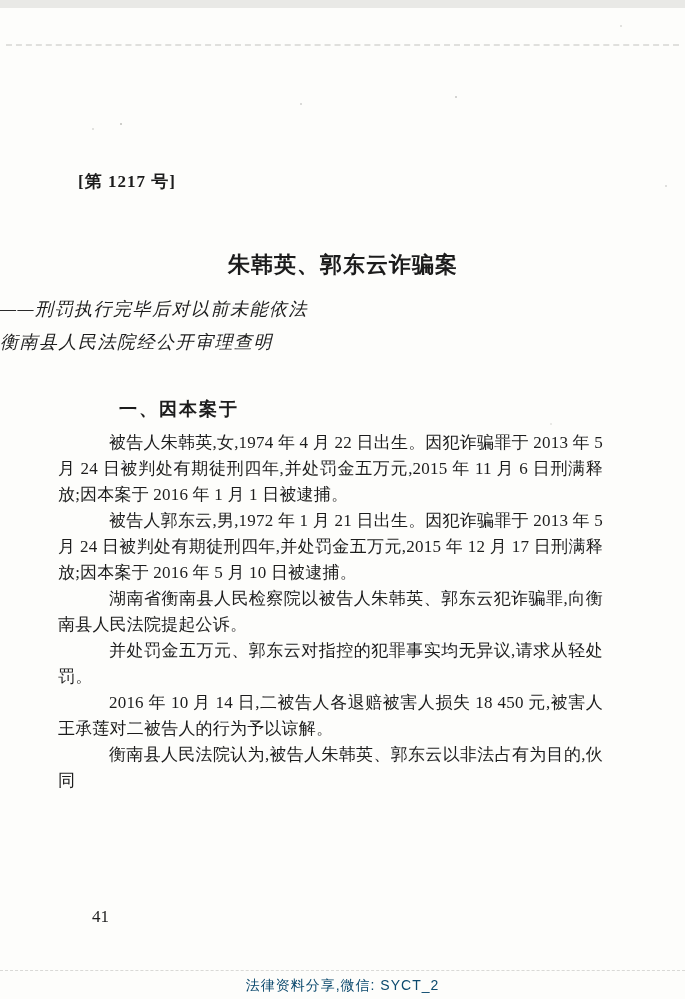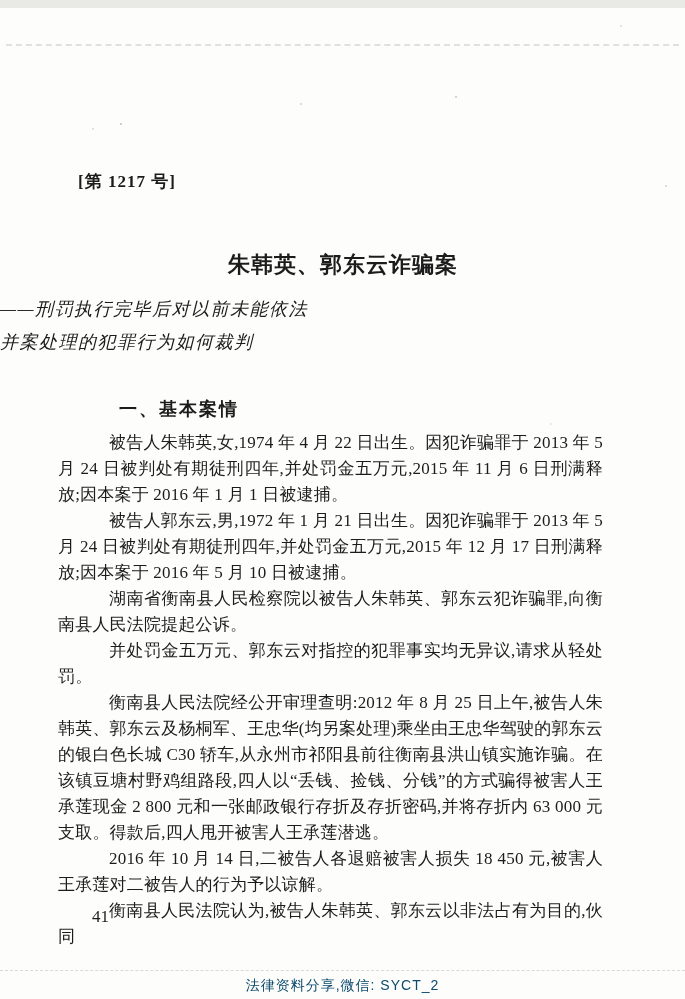--- a/index.html
+++ b/index.html
@@ -131,31 +131,30 @@
 
   <div class="scan-line-top"></div>
   <div class="scan-noise"></div>
 
   <div class="case-number">[第 1217 号]</div>
 
   <h1 class="title">朱韩英、郭东云诈骗案</h1>
 
   <div class="subtitle">
     <div>——刑罚执行完毕后对以前未能依法</div>
-    <div>并案处理的犯罪行为如何裁判</div>
+    <div>衡南县人民法院经公开审理查明</div>
   </div>
 
-  <h2 class="section-heading">一、基本案情</h2>
+  <h2 class="section-heading">一、因本案于</h2>
 
   <div class="body-text">
     <p>被告人朱韩英,女,1974 年 4 月 22 日出生。因犯诈骗罪于 2013 年 5 月 24 日被判处有期徒刑四年,并处罚金五万元,2015 年 11 月 6 日刑满释放;因本案于 2016 年 1 月 1 日被逮捕。</p>
     <p>被告人郭东云,男,1972 年 1 月 21 日出生。因犯诈骗罪于 2013 年 5 月 24 日被判处有期徒刑四年,并处罚金五万元,2015 年 12 月 17 日刑满释放;因本案于 2016 年 5 月 10 日被逮捕。</p>
     <p>湖南省衡南县人民检察院以被告人朱韩英、郭东云犯诈骗罪,向衡南县人民法院提起公诉。</p>
     <p>并处罚金五万元、郭东云对指控的犯罪事实均无异议,请求从轻处罚。</p>
-    <p>衡南县人民法院经公开审理查明:2012 年 8 月 25 日上午,被告人朱韩英、郭东云及杨桐军、王忠华(均另案处理)乘坐由王忠华驾驶的郭东云的银白色长城 C30 轿车,从永州市祁阳县前往衡南县洪山镇实施诈骗。在该镇豆塘村野鸡组路段,四人以“丢钱、捡钱、分钱”的方式骗得被害人王承莲现金 2 800 元和一张邮政银行存折及存折密码,并将存折内 63 000 元支取。得款后,四人甩开被害人王承莲潜逃。</p>
     <p>2016 年 10 月 14 日,二被告人各退赔被害人损失 18 450 元,被害人王承莲对二被告人的行为予以谅解。</p>
     <p>衡南县人民法院认为,被告人朱韩英、郭东云以非法占有为目的,伙同</p>
   </div>
 
   <div class="page-number">41</div>
 
   <div class="scan-line-bottom"></div>
 
   <div class="watermark">法律资料分享,微信: SYCT_2</div>
 

